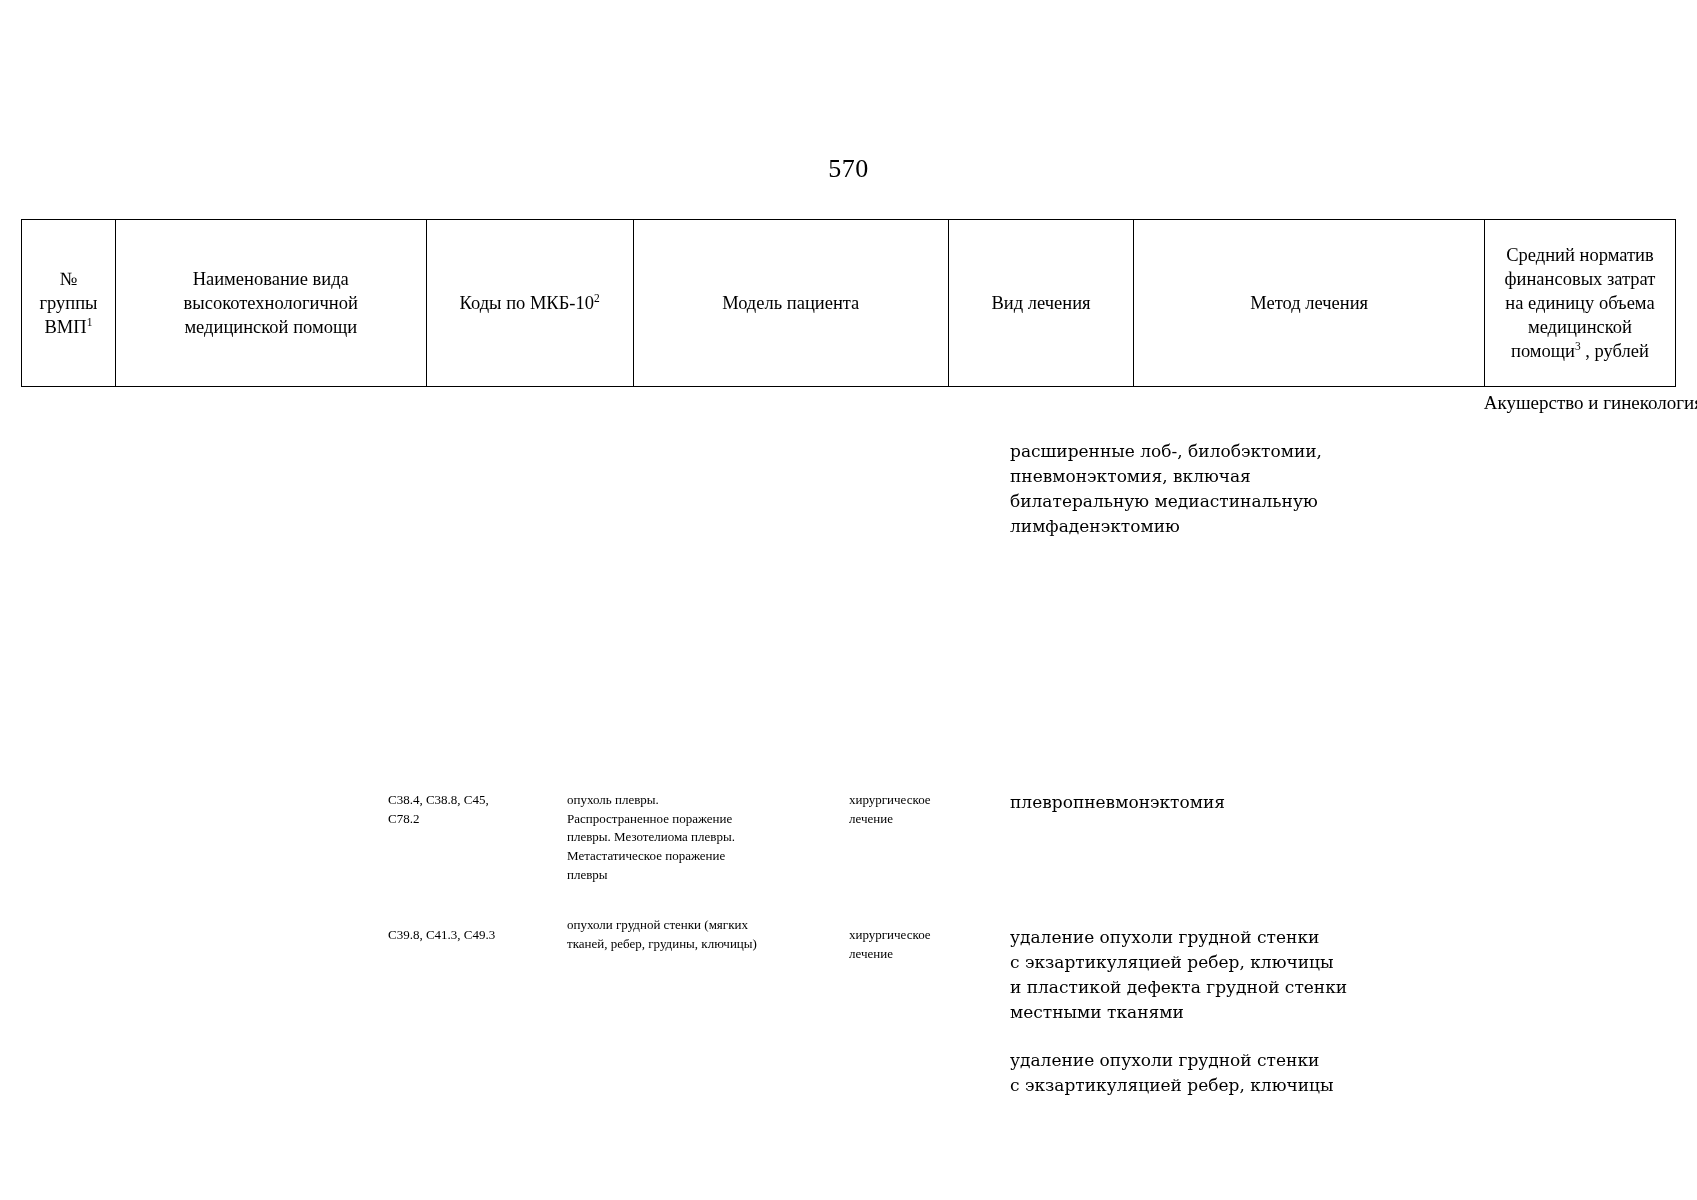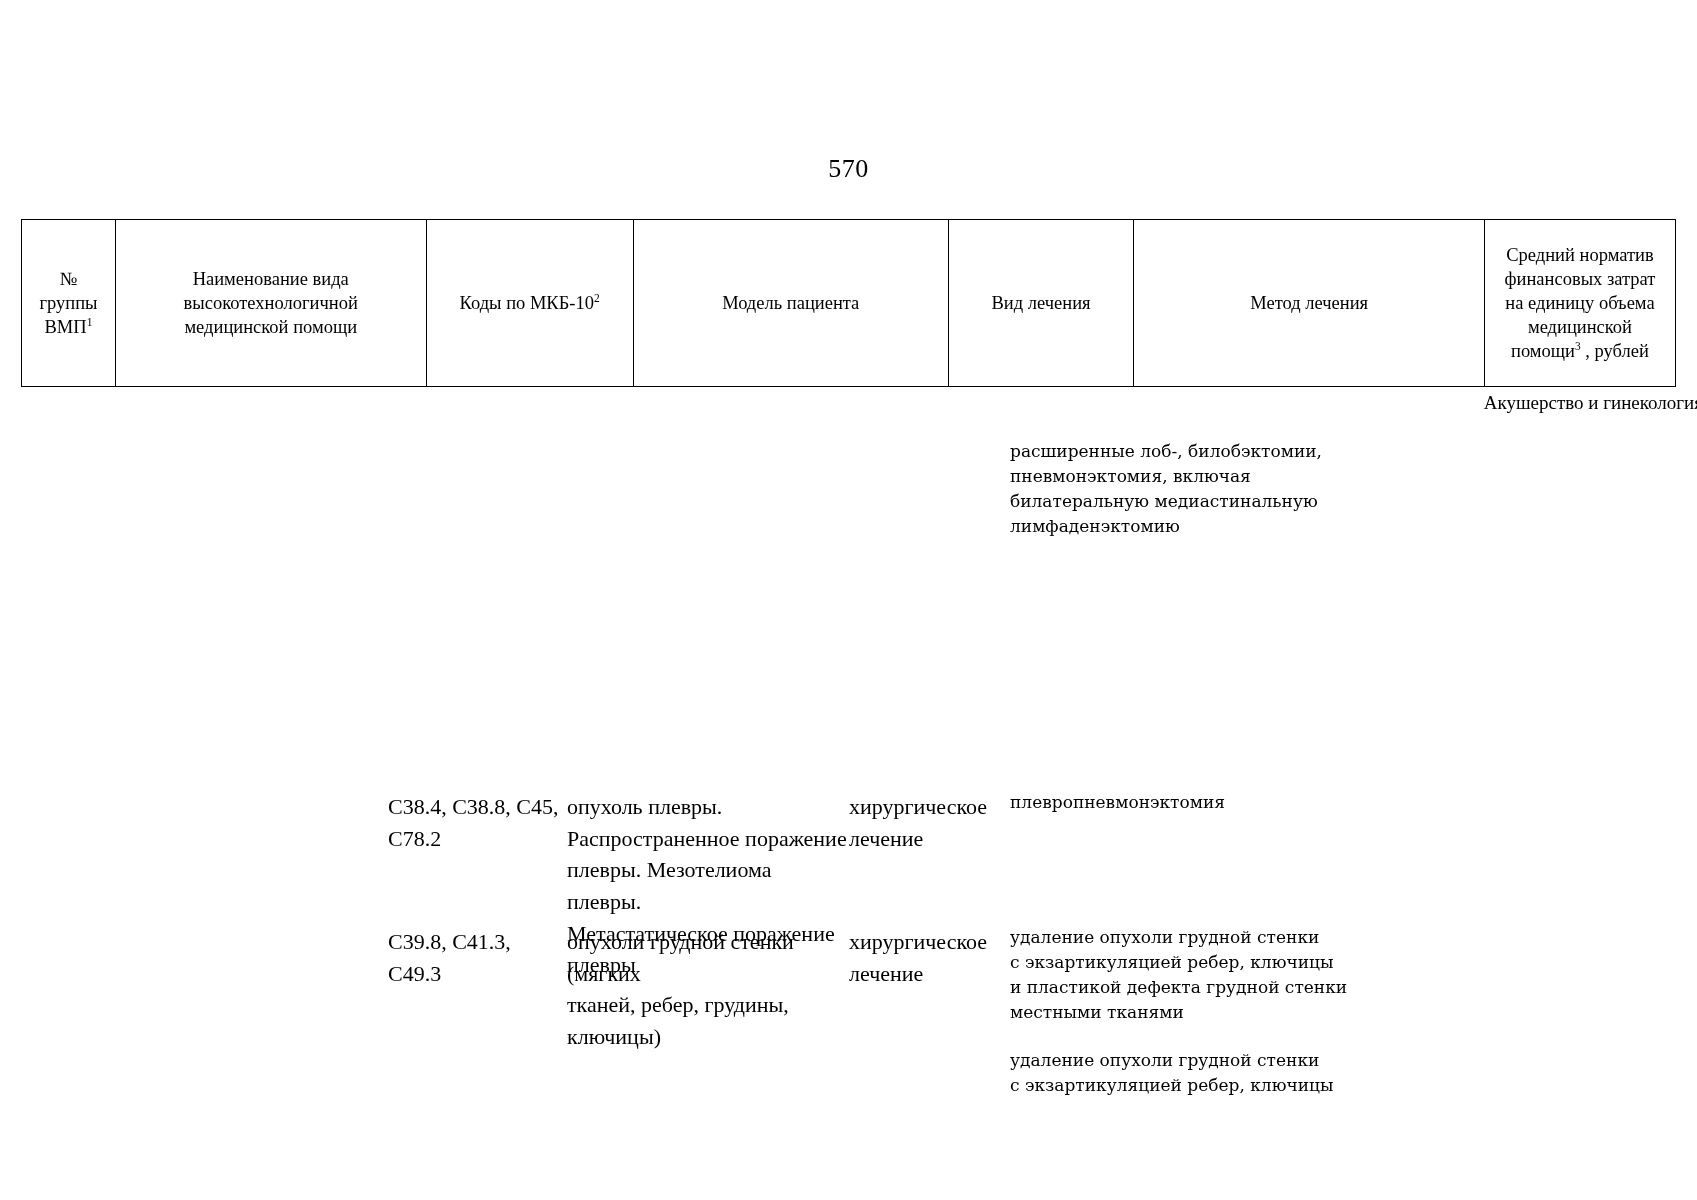--- a/index.html
+++ b/index.html
@@ -90,21 +90,21 @@
 
   .cell {
     position: absolute;
     font-size: 18.5px;
     line-height: 1.42;
   }
 
   
   .serif-col {
     font-family: "Liberation Serif", "DejaVu Serif", serif;
-    font-size: 22px;
+    font-size: 13px;
     line-height: 1.44;
   }
 
   
   .method-col {
     font-family: "DejaVu Serif", "Liberation Serif", serif;
     font-size: 17px;
     line-height: 1.48;
   }
   .method-col p {
@@ -184,21 +184,21 @@
 
     <div class="cell x-type serif-col nowrap-block" style="top:352px;">хирургическое
 лечение</div>
 
     <div class="cell x-method method-col" style="top:351px;">
       <p class="nowrap-block">плевропневмонэктомия</p>
     </div>
 
     <div class="cell x-codes serif-col nowrap-block" style="top:487px;">C39.8, C41.3, C49.3</div>
 
-    <div class="cell x-model serif-col nowrap-block" style="top:487px;">опухоли грудной стенки (мягких
+    <div class="cell x-model serif-col nowrap-block" style="top:477px;">опухоли грудной стенки (мягких
 тканей, ребер, грудины, ключицы)</div>
 
     <div class="cell x-type serif-col nowrap-block" style="top:487px;">хирургическое
 лечение</div>
 
     <div class="cell x-method method-col" style="top:486px;">
       <p class="nowrap-block">удаление опухоли грудной стенки
 с экзартикуляцией ребер, ключицы
 и пластикой дефекта грудной стенки
 местными тканями</p>

